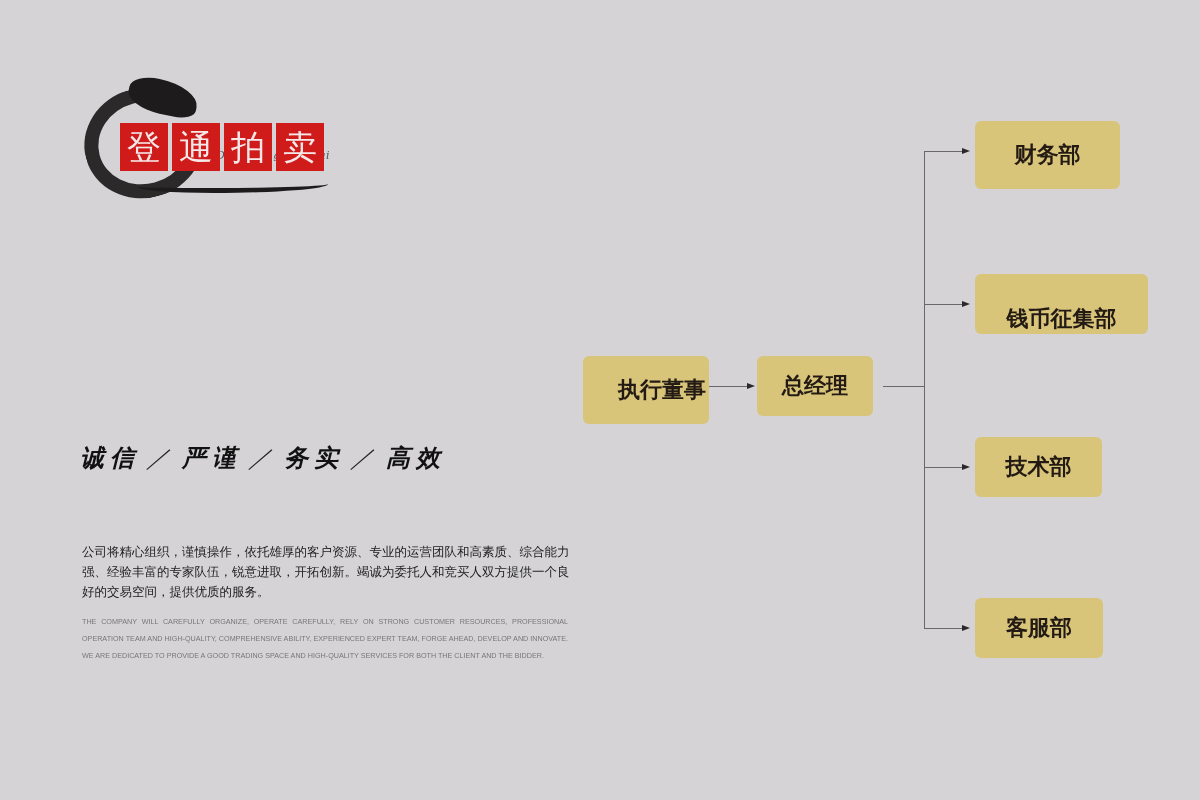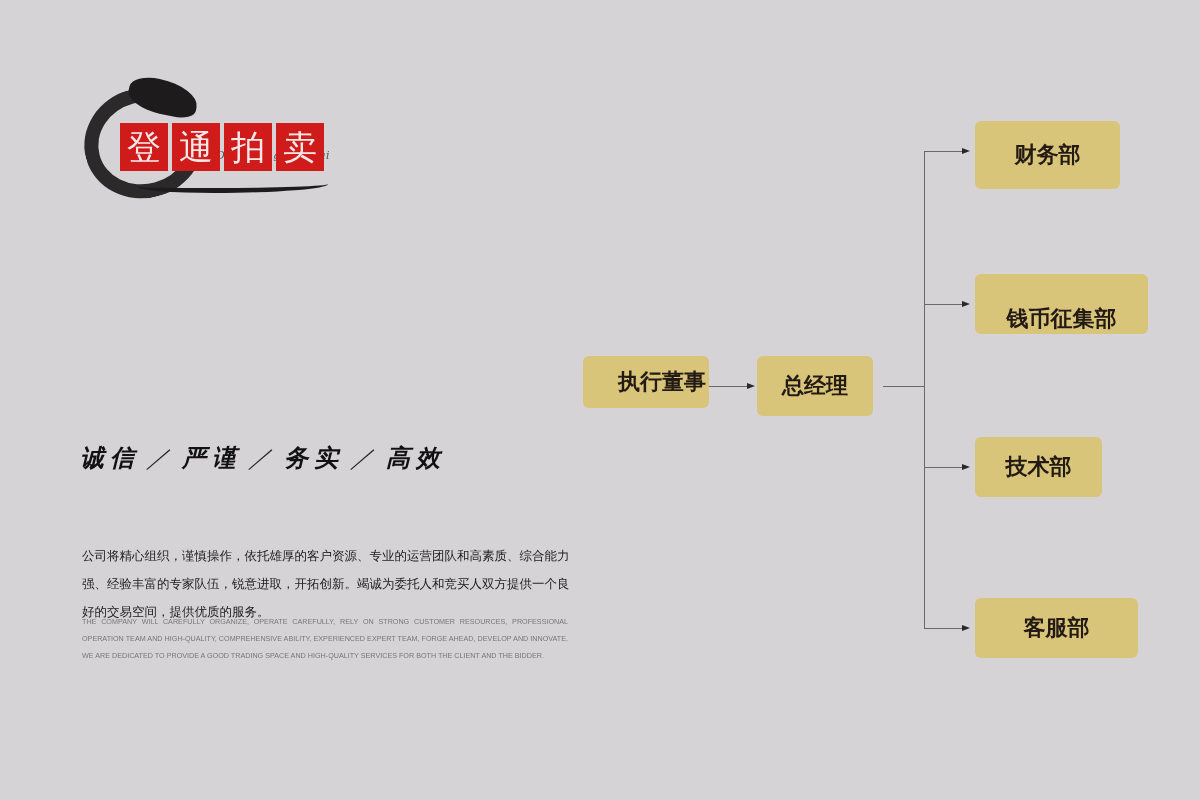--- a/index.html
+++ b/index.html
@@ -70,21 +70,21 @@
       left: 80px; top: 442px; width: 500px; height: 50px;
       font-family: "DejaVu Serif", serif; font-weight: bold;
       font-size: 24px; color: #111; white-space: nowrap;
       letter-spacing: 6px; font-style: italic;
     }
     #motto .sep { font-weight: normal; margin: 0 6px; color: #222; }
 
     
     #desc-cn {
       left: 82px; top: 542px; width: 490px;
-      font-size: 12.5px; line-height: 28px; color: #222;
+      font-size: 12.5px; line-height: 20px; color: #222;
     }
     #desc-en {
       left: 82px; top: 613px; width: 486px;
       font-family: "Liberation Sans", sans-serif;
       font-size: 7.2px; line-height: 17px; color: #777;
       text-align: justify; text-transform: uppercase;
     }
 
     
     .node {
@@ -123,21 +123,21 @@
 </div>
 
 <div id="motto" class="abs">
   <span>诚信</span><span class="sep">／</span><span>严谨</span><span class="sep">／</span><span>务实</span><span class="sep">／</span><span>高效</span>
 </div>
 
 <div id="desc-cn" class="abs">公司将精心组织，谨慎操作，依托雄厚的客户资源、专业的运营团队和高素质、综合能力强、经验丰富的专家队伍，锐意进取，开拓创新。竭诚为委托人和竞买人双方提供一个良好的交易空间，提供优质的服务。</div>
 <div id="desc-en" class="abs">The company will carefully organize, operate carefully, rely on strong customer resources, professional operation team and high-quality, comprehensive ability, experienced expert team, forge ahead, develop and innovate. We are dedicated to provide a good trading space and high-quality services for both the client and the bidder.</div>
 
 <div>
-  <div class="node" style="left:583px; top:356px; width:126px; height:52px;padding-left:32px;">
+  <div class="node" style="left:583px; top:356px; width:126px; height:68px;padding-left:32px;">
     <span>执行董事</span>
   </div>
 
   <div class="line" style="left:709px; top:386px; width:40px; height:1px;"></div>
   <div class="arrowhead" style="left:747px; top:383px;"></div>
 
   <div class="node" style="left:757px; top:356px; width:116px; height:60px;">
     <span>总经理</span>
   </div>
 
@@ -159,16 +159,16 @@
 
   <div class="node" style="left:975px; top:121px; width:145px; height:68px;">
     <span>财务部</span>
   </div>
   <div class="node" style="left:975px; top:274px; width:173px; height:60px;align-items:flex-end;">
     <span>钱币征集部</span>
   </div>
   <div class="node" style="left:975px; top:437px; width:127px; height:60px;">
     <span>技术部</span>
   </div>
-  <div class="node" style="left:975px; top:598px; width:163px; height:60px;">
+  <div class="node" style="left:975px; top:598px; width:128px; height:60px;">
     <span>客服部</span>
   </div>
 </div>
 
 </body></html>

